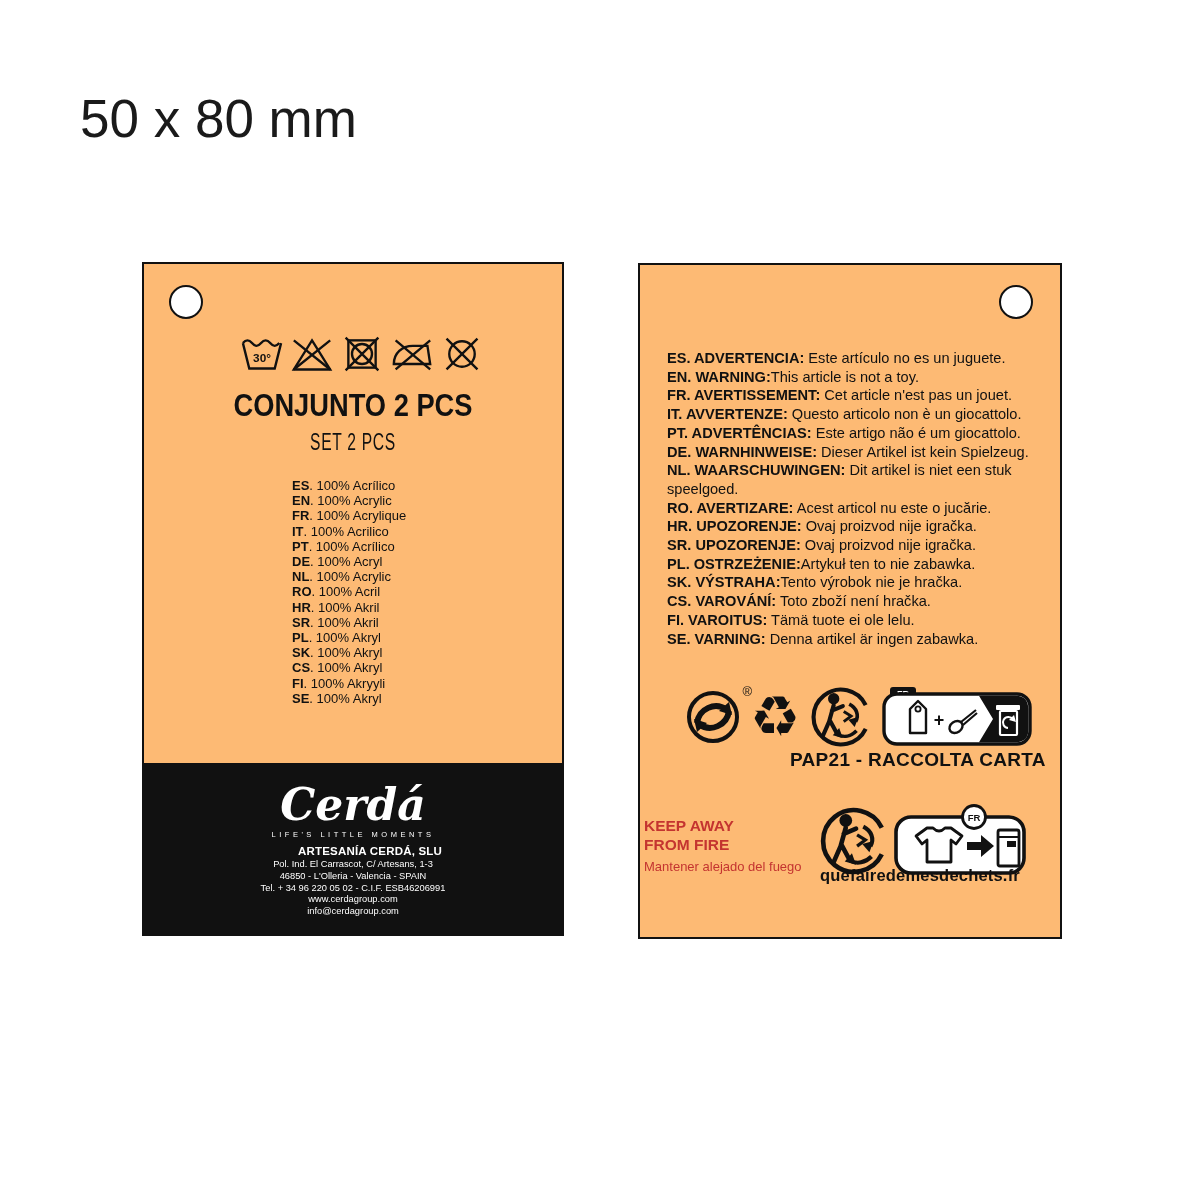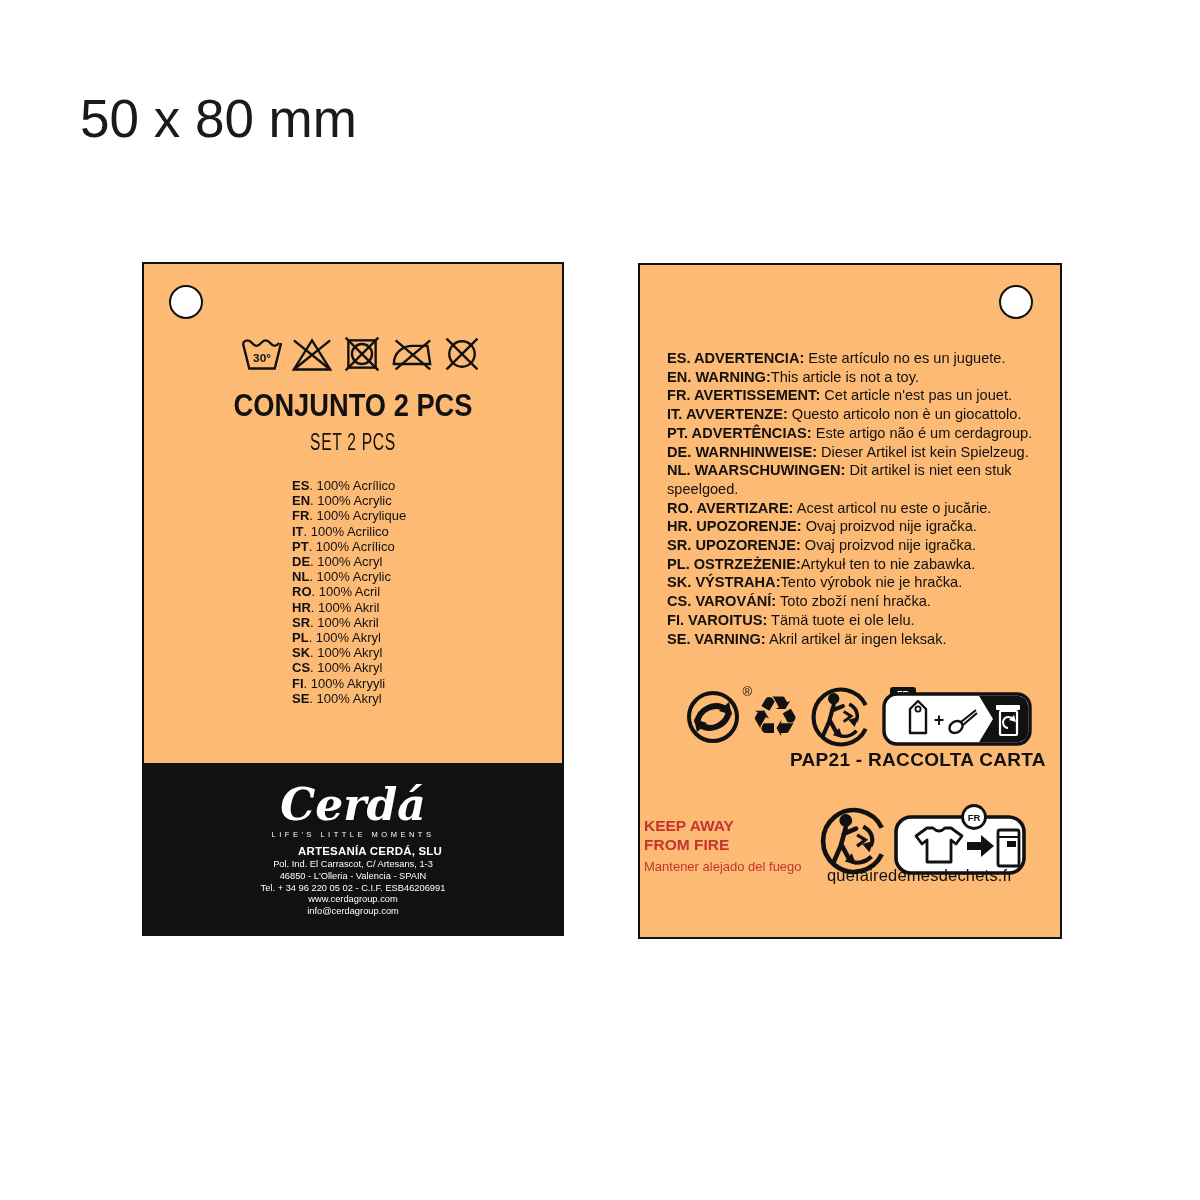--- a/index.html
+++ b/index.html
@@ -44,21 +44,21 @@
   .rmark{position:absolute;right:-11px;top:-5px;font-size:13px;color:#111;}
   .recycle-glyph{font-family:"DejaVu Sans",sans-serif;font-size:56px;line-height:1;color:#111;}
 
   .pap{position:absolute;left:150px;top:484px;font-size:19px;font-weight:bold;letter-spacing:0.3px;}
 
   .fire{position:absolute;left:4px;top:551px;width:170px;text-align:left;color:#c43430;}
   .fire-big{font-size:15.5px;font-weight:bold;line-height:19px;}
   .fire-sub{font-size:13px;margin-top:5px;}
 
   .disposal-row{position:absolute;left:178px;top:538px;display:flex;align-items:center;gap:4px;}
-  .url{position:absolute;left:175px;top:601px;width:210px;text-align:center;font-size:16.5px;font-weight:normal;letter-spacing:0.2px;}
+  .url{position:absolute;left:175px;top:601px;width:210px;text-align:center;font-size:16.5px;font-weight:bold;letter-spacing:0.2px;}
 
   .ftxt{font-family:"Liberation Sans",sans-serif;font-weight:bold;text-anchor:middle;}
 </style>
 </head>
 <body>
 
 <div class="page-title">50 x 80 mm</div>
 
 <div class="tag" id="leftTag">
   <div class="hole"></div>
@@ -145,21 +145,21 @@
   <div class="warnings">
 
       <div><b>ES. ADVERTENCIA:</b><span> Este artículo no es un juguete.</span></div>
 
       <div><b>EN. WARNING:</b><span>This article is not a toy.</span></div>
 
       <div><b>FR. AVERTISSEMENT:</b><span> Cet article n'est pas un jouet.</span></div>
 
       <div><b>IT. AVVERTENZE:</b><span> Questo articolo non è un giocattolo.</span></div>
 
-      <div><b>PT. ADVERTÊNCIAS:</b><span> Este artigo não é um cerdagroup.</span></div>
+      <div><b>PT. ADVERTÊNCIAS:</b><span> Este artigo não é um giocattolo.</span></div>
 
       <div><b>DE. WARNHINWEISE:</b><span> Dieser Artikel ist kein Spielzeug.</span></div>
 
       <div><b>NL. WAARSCHUWINGEN:</b><span> Dit artikel is niet een stuk</span></div>
 
       <div><b></b><span>speelgoed.</span></div>
 
       <div><b>RO. AVERTIZARE:</b><span> Acest articol nu este o jucărie.</span></div>
 
       <div><b>HR. UPOZORENJE:</b><span> Ovaj proizvod nije igračka.</span></div>
@@ -167,21 +167,21 @@
       <div><b>SR. UPOZORENJE:</b><span> Ovaj proizvod nije igračka.</span></div>
 
       <div><b>PL. OSTRZEŻENIE:</b><span>Artykuł ten to nie zabawka.</span></div>
 
       <div><b>SK. VÝSTRAHA:</b><span>Tento výrobok nie je hračka.</span></div>
 
       <div><b>CS. VAROVÁNÍ:</b><span> Toto zboží není hračka.</span></div>
 
       <div><b>FI. VAROITUS:</b><span> Tämä tuote ei ole lelu.</span></div>
 
-      <div><b>SE. VARNING:</b><span> Akril artikel är ingen leksak.</span></div>
+      <div><b>SE. VARNING:</b><span> Denna artikel är ingen zabawka.</span></div>
     </div>
 
   <div class="rec-row">
     <div class="greendot-wrap">
       <svg width="56" height="56" viewBox="0 0 56 56">
         <circle cx="28" cy="28" r="24" fill="none" stroke="#111" stroke-width="4"></circle>
         <path d="M12,34 C14,20 30,12 42,21" fill="none" stroke="#111" stroke-width="6"></path>
         <path d="M44,13 L47,26 L34,22 Z" fill="#111"></path>
         <path d="M44,22 C42,36 26,44 14,35" fill="none" stroke="#111" stroke-width="6"></path>
         <path d="M12,43 L9,30 L22,34 Z" fill="#111"></path>

